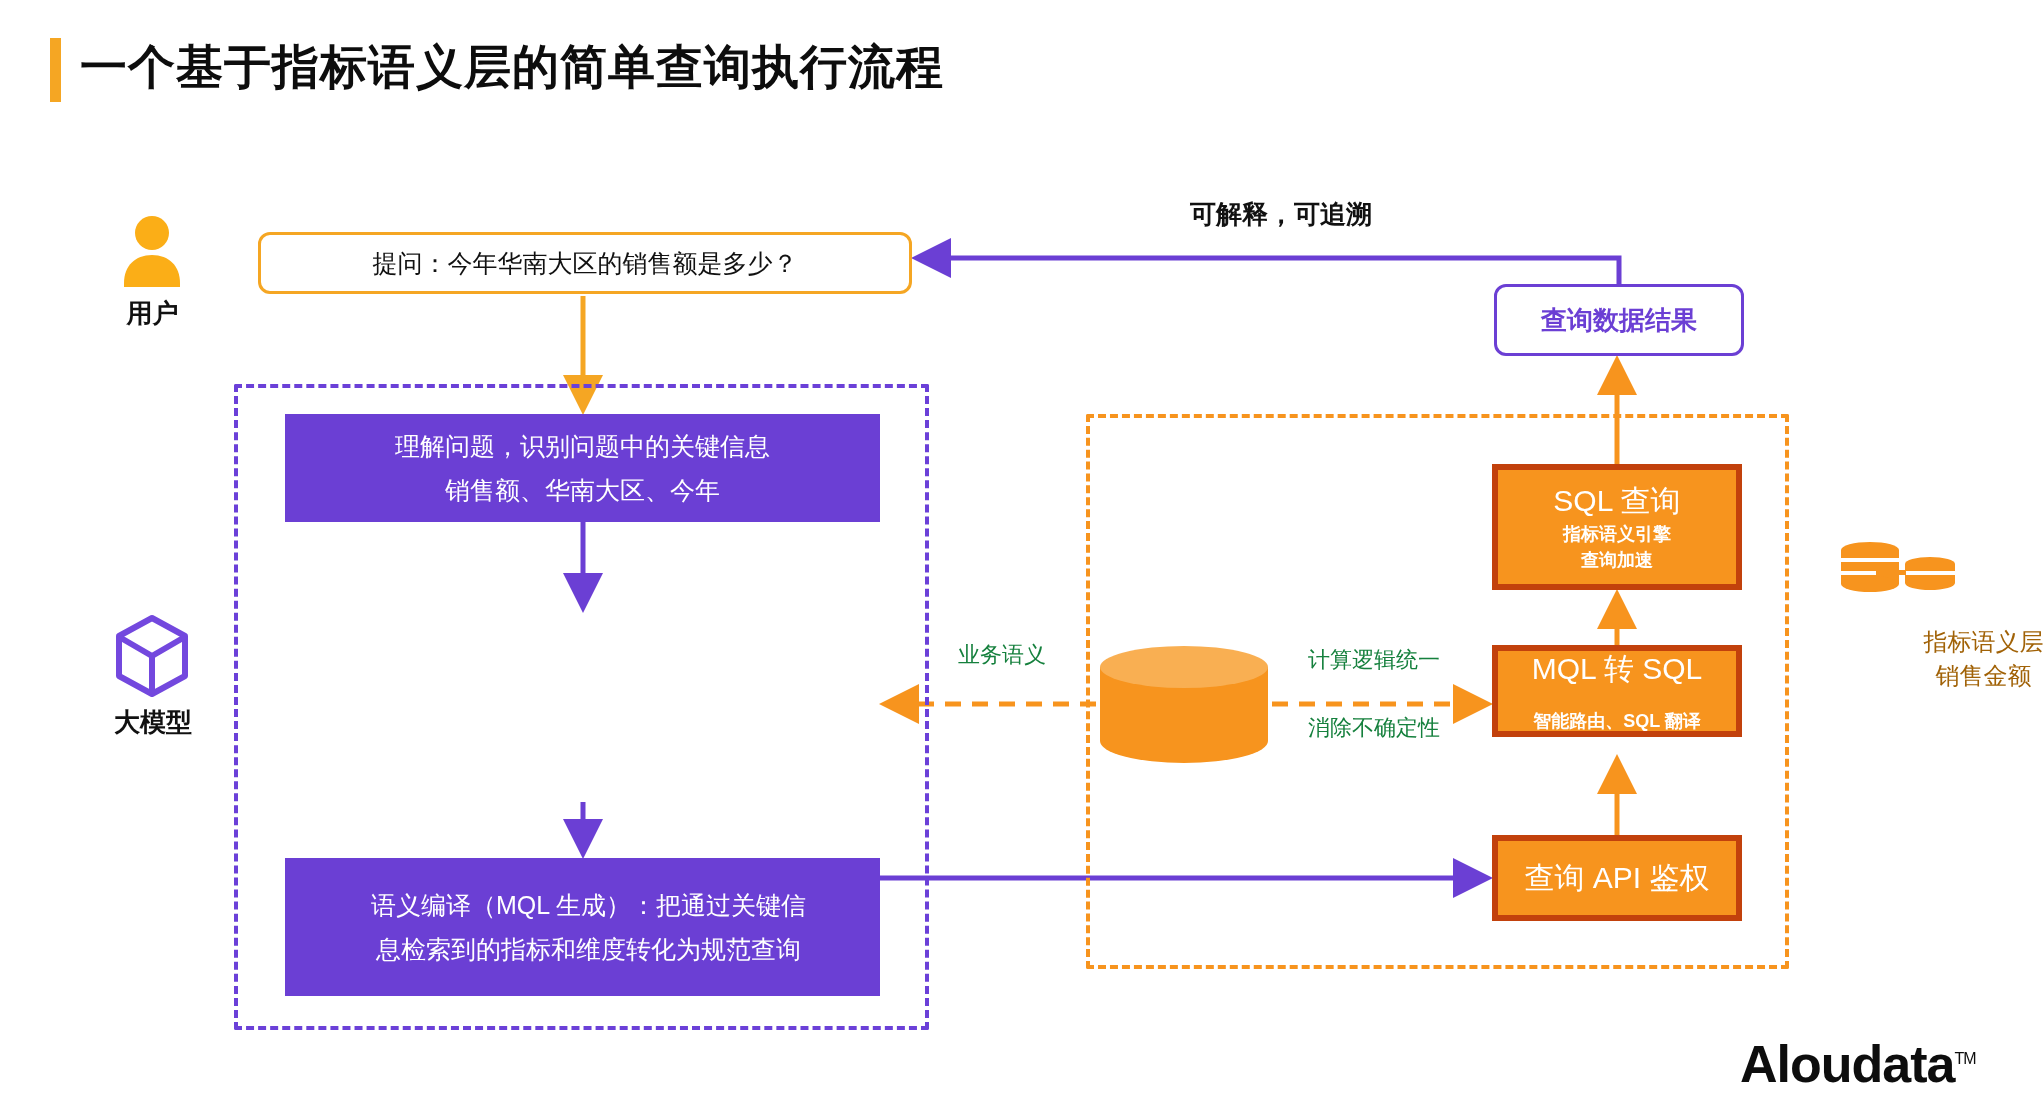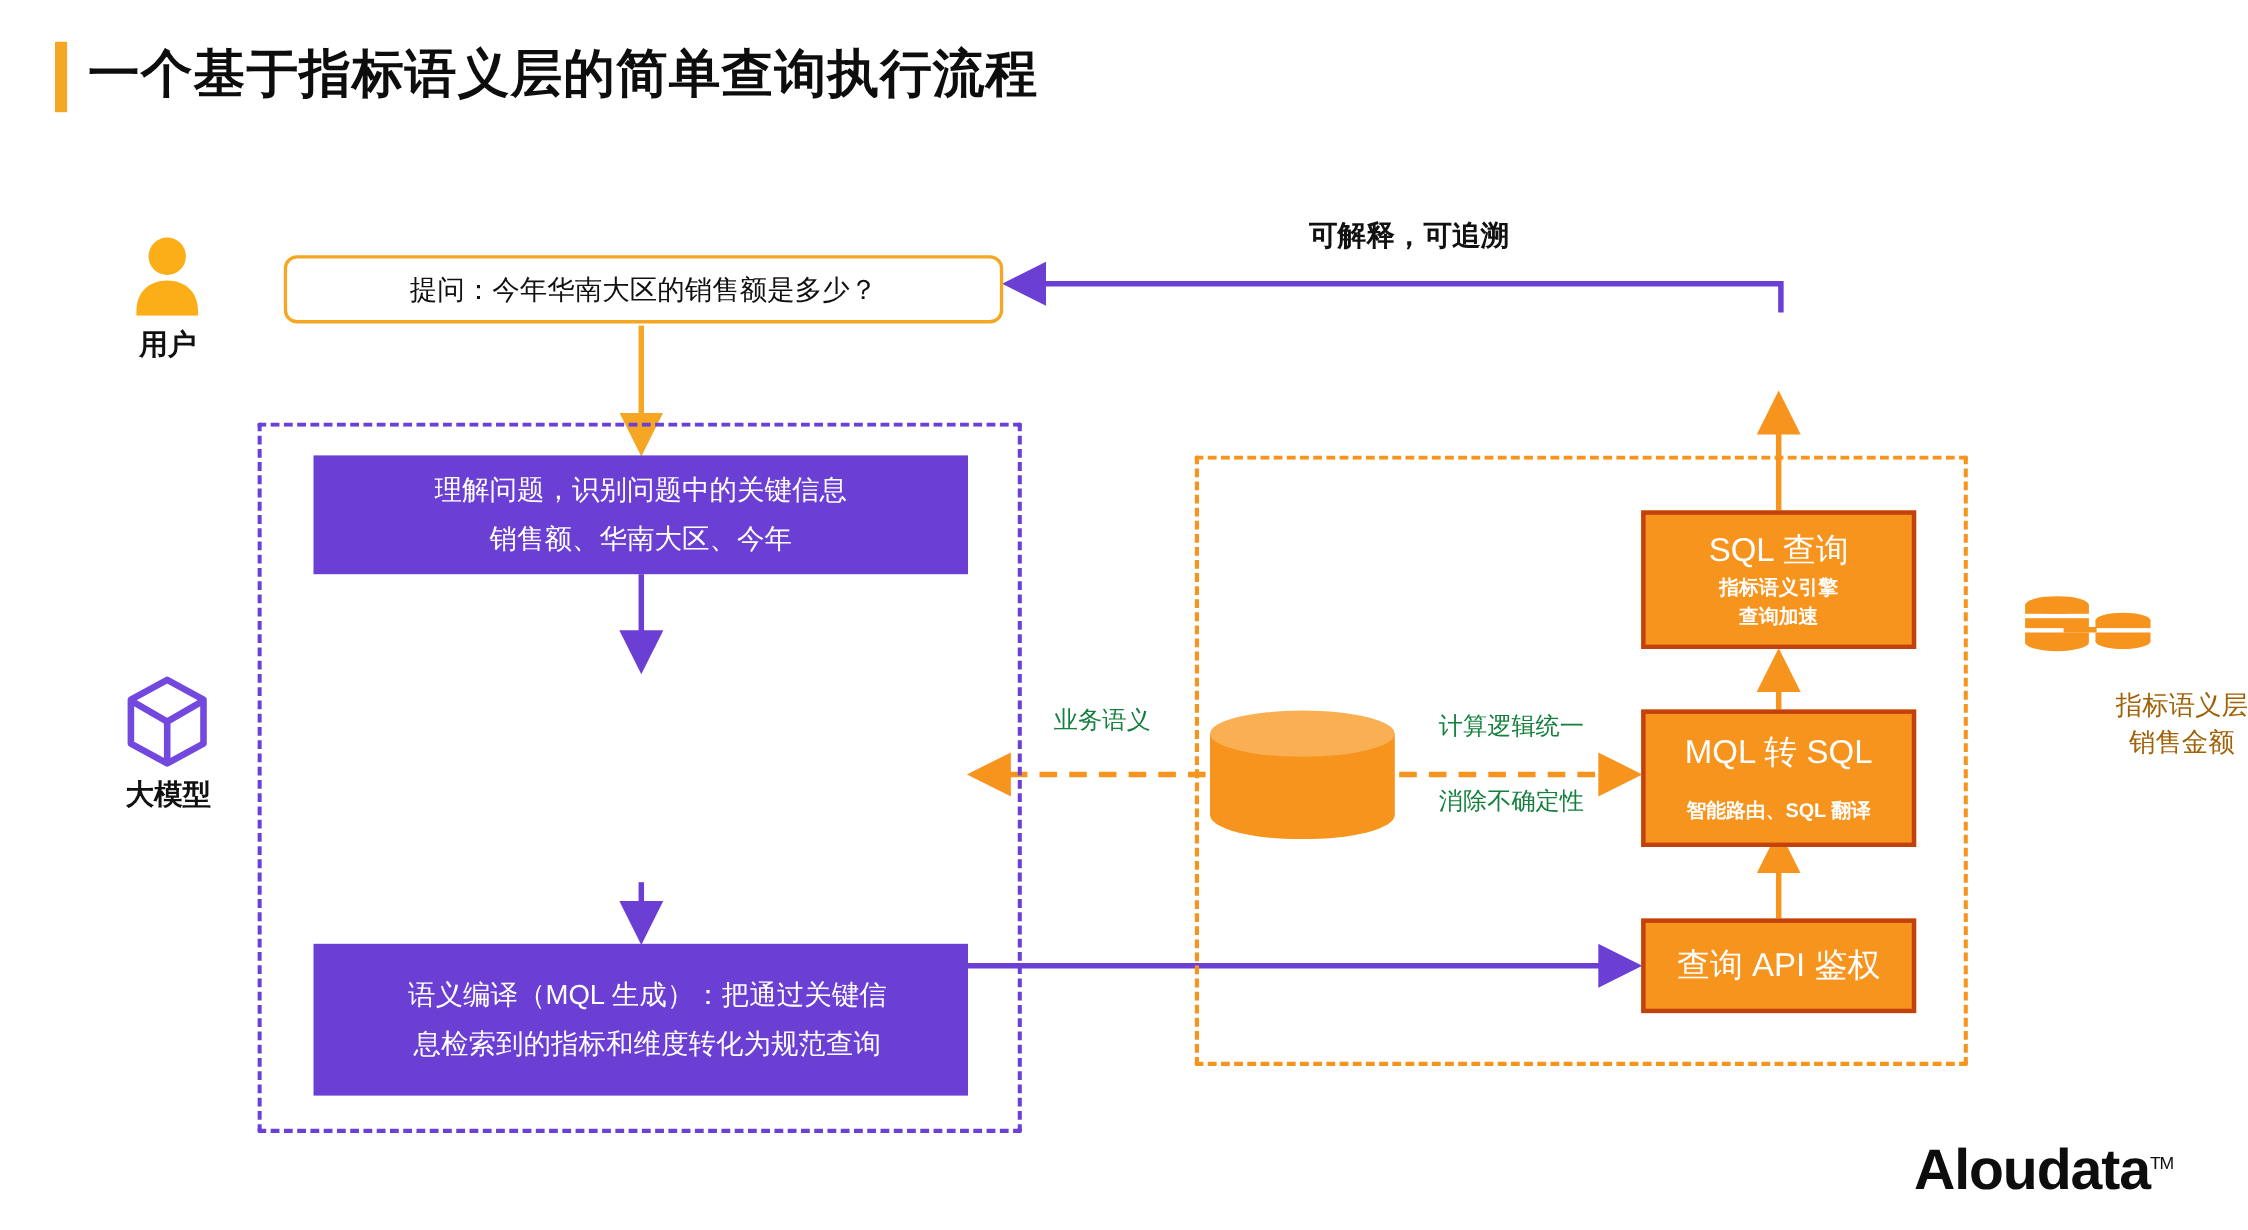--- a/index.html
+++ b/index.html
@@ -169,21 +169,21 @@
     top: 858px;
     width: 595px;
     height: 138px;
     padding-left: 12px;
   }
 
   
   .orange-box {
     position: absolute;
     background: #F7941E;
-    border: 4px solid #c2410c;
+    border: 6px solid #c2410c;
     color: #ffffff;
     display: flex;
     flex-direction: column;
     align-items: center;
     justify-content: center;
     text-align: center;
     box-sizing: border-box;
   }
   .orange-box .ob-title {
     font-size: 30px;
@@ -200,21 +200,21 @@
   #box-sql {
     left: 1492px;
     top: 464px;
     width: 250px;
     height: 126px;
   }
   #box-mql {
     left: 1492px;
     top: 645px;
     width: 250px;
-    height: 125px;
+    height: 92px;
     gap: 19px;
   }
   #box-api {
     left: 1492px;
     top: 835px;
     width: 250px;
     height: 86px;
   }
 
   
@@ -439,20 +439,23 @@
   <svg id="cylinder" viewBox="0 0 172 118">
     <path d="M2,22 L2,96 A84,22 0 0 0 170,96 L170,22 Z" fill="#F7941E"></path>
     <ellipse cx="86" cy="22" rx="84" ry="21" fill="#F9AF52"></ellipse>
   </svg>
 
   <div class="edge-label" id="label-business">业务语义</div>
   <div class="edge-label" id="label-unify">计算逻辑统一</div>
   <div class="edge-label" id="label-certainty">消除不确定性</div>
   <div id="trace-label">可解释，可追溯</div>
 
+  <div id="result-bubble">
+    <span id="result-text">查询数据结果</span>
+  </div>
 
   <svg id="db-icon" viewBox="0 0 120 62">
     <rect x="38" y="30" width="30" height="5" fill="#F7941E"></rect>
     <g fill="#F7941E">
       <ellipse cx="32" cy="10" rx="29" ry="8"></ellipse>
       <rect x="3" y="10" width="58" height="8"></rect>
       <rect x="3" y="22" width="58" height="9"></rect>
       <rect x="3" y="35" width="58" height="9"></rect>
       <ellipse cx="32" cy="44" rx="29" ry="8"></ellipse>
     </g>

